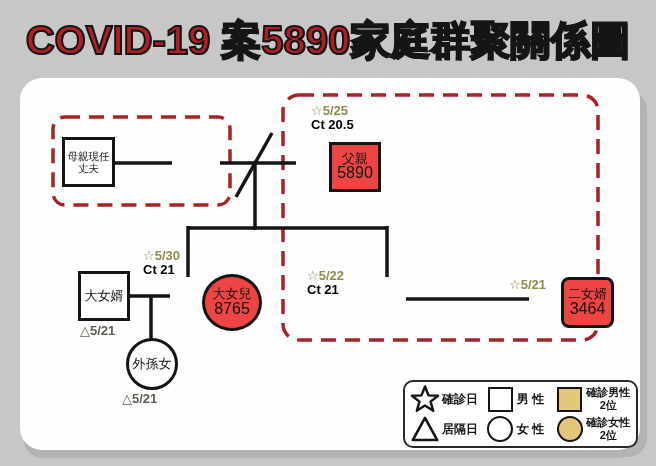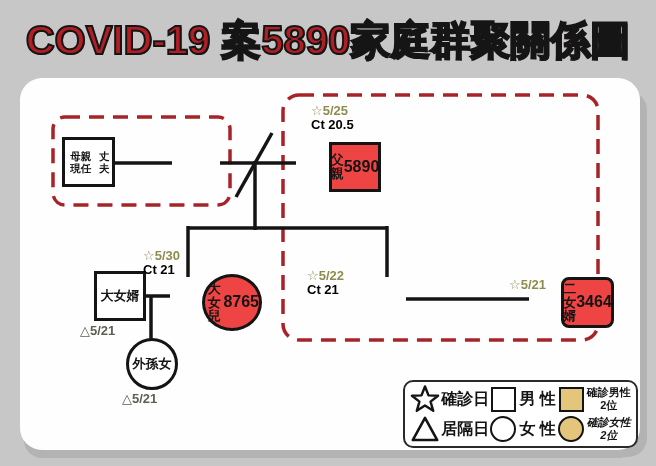--- a/index.html
+++ b/index.html
@@ -27,24 +27,24 @@
     position:absolute; left:20px; top:78px; width:620px; height:372px;
     background:#fefefe; border-radius:22px;
     box-shadow:10px 10px 0 -3px #b3b3b3, 0 12px 0 -4px #b3b3b3;
   }
 
   
   svg.lines { position:absolute; left:0; top:0; width:656px; height:466px; }
 
   
   .node {
-    position:absolute; display:flex; flex-direction:row;
+    position:absolute; display:flex; flex-direction:column;
     align-items:center; justify-content:center;
     background:#fff; border:3.5px solid #141414;
-    font-weight:bold; color:#141414; text-align:center; line-height:1.05;
+    font-weight:normal; color:#141414; text-align:center; line-height:1.05;
   }
   .node.circle { border-radius:50%; }
   .node.tan { background:#ef4444;margin-left:34px; }
   .node .lbl   { font-size:13px; }
   .node .lbl-sm{ font-size:10.5px; line-height:1.15; }
   .node .case  { font-size:16px; letter-spacing:0px; }
 
   
   .note { position:absolute; font-weight:bold; font-size:13px; line-height:1.1; white-space:nowrap; }
   .note .star { color:#8f8c4f; }
@@ -53,21 +53,21 @@
 
   
   .legend {
     position:absolute; left:403px; top:380px; width:235px; height:68px;
     background:#fff; border:2px solid #2a2a2a; border-radius:10px;
     display:flex; flex-direction:column; justify-content:space-evenly;
     padding:2px 4px;
   }
   .legend-row { display:flex; align-items:center; height:30px; }
   .legend-row .ic { display:flex; align-items:center; justify-content:center; }
-  .legend-row .t  { font-size:16px; font-weight:bold; color:#141414; white-space:nowrap; }
+  .legend-row .t  { font-size:12px; font-weight:bold; color:#141414; white-space:nowrap; }
   .lg-square { width:25px; height:25px; border:2.5px solid #141414; background:#fff; }
   .lg-circle { width:26px; height:26px; border:2.5px solid #141414; border-radius:50%; background:#fff; }
   .lg-tan { background:#e3c67c; }
   .two-line { font-size:11px; font-weight:bold; line-height:1.15; text-align:center; color:#141414; }
 </style>
 </head>
 <body>
 
 <div class="stage">
 
@@ -98,21 +98,21 @@
     <span class="lbl-sm">母親現任</span>
     <span class="lbl-sm">丈夫</span>
   </div>
 
 
   <div class="node tan" style="left:295px; top:142px; width:52px; height:50px;">
     <span class="lbl">父親</span>
     <span class="case">5890</span>
   </div>
 
-  <div class="node" style="left:78px; top:271px; width:52px; height:50px;margin-left:16px;">
+  <div class="node" style="left:78px; top:271px; width:52px; height:50px;">
     <span class="lbl">大女婿</span>
   </div>
 
   <div class="node circle tan" style="left:168px; top:274px; width:60px; height:57px;">
     <span class="lbl">大女兒</span>
     <span class="case">8765</span>
   </div>
 
   <div class="node circle" style="left:126px; top:338px; width:52px; height:52px;">
     <span class="lbl">外孫女</span>
@@ -178,20 +178,20 @@
           </svg>
       </span>
       <span class="t" style="width:46px;">居隔日</span>
       <span class="ic" style="width:36px;">
           <span class="lg-circle"></span>
         </span>
       <span class="t" style="width:42px;">女 性</span>
       <span class="ic" style="width:32px;">
           <span class="lg-circle lg-tan"></span>
         </span>
-      <span class="two-line" style="width:52px;font-style:italic;">
+      <span class="two-line" style="width:52px;">
         <span>確診女性</span><br>
         <span>2位</span>
       </span>
     </div>
   </div>
 
 </div>
 
 </body></html>

